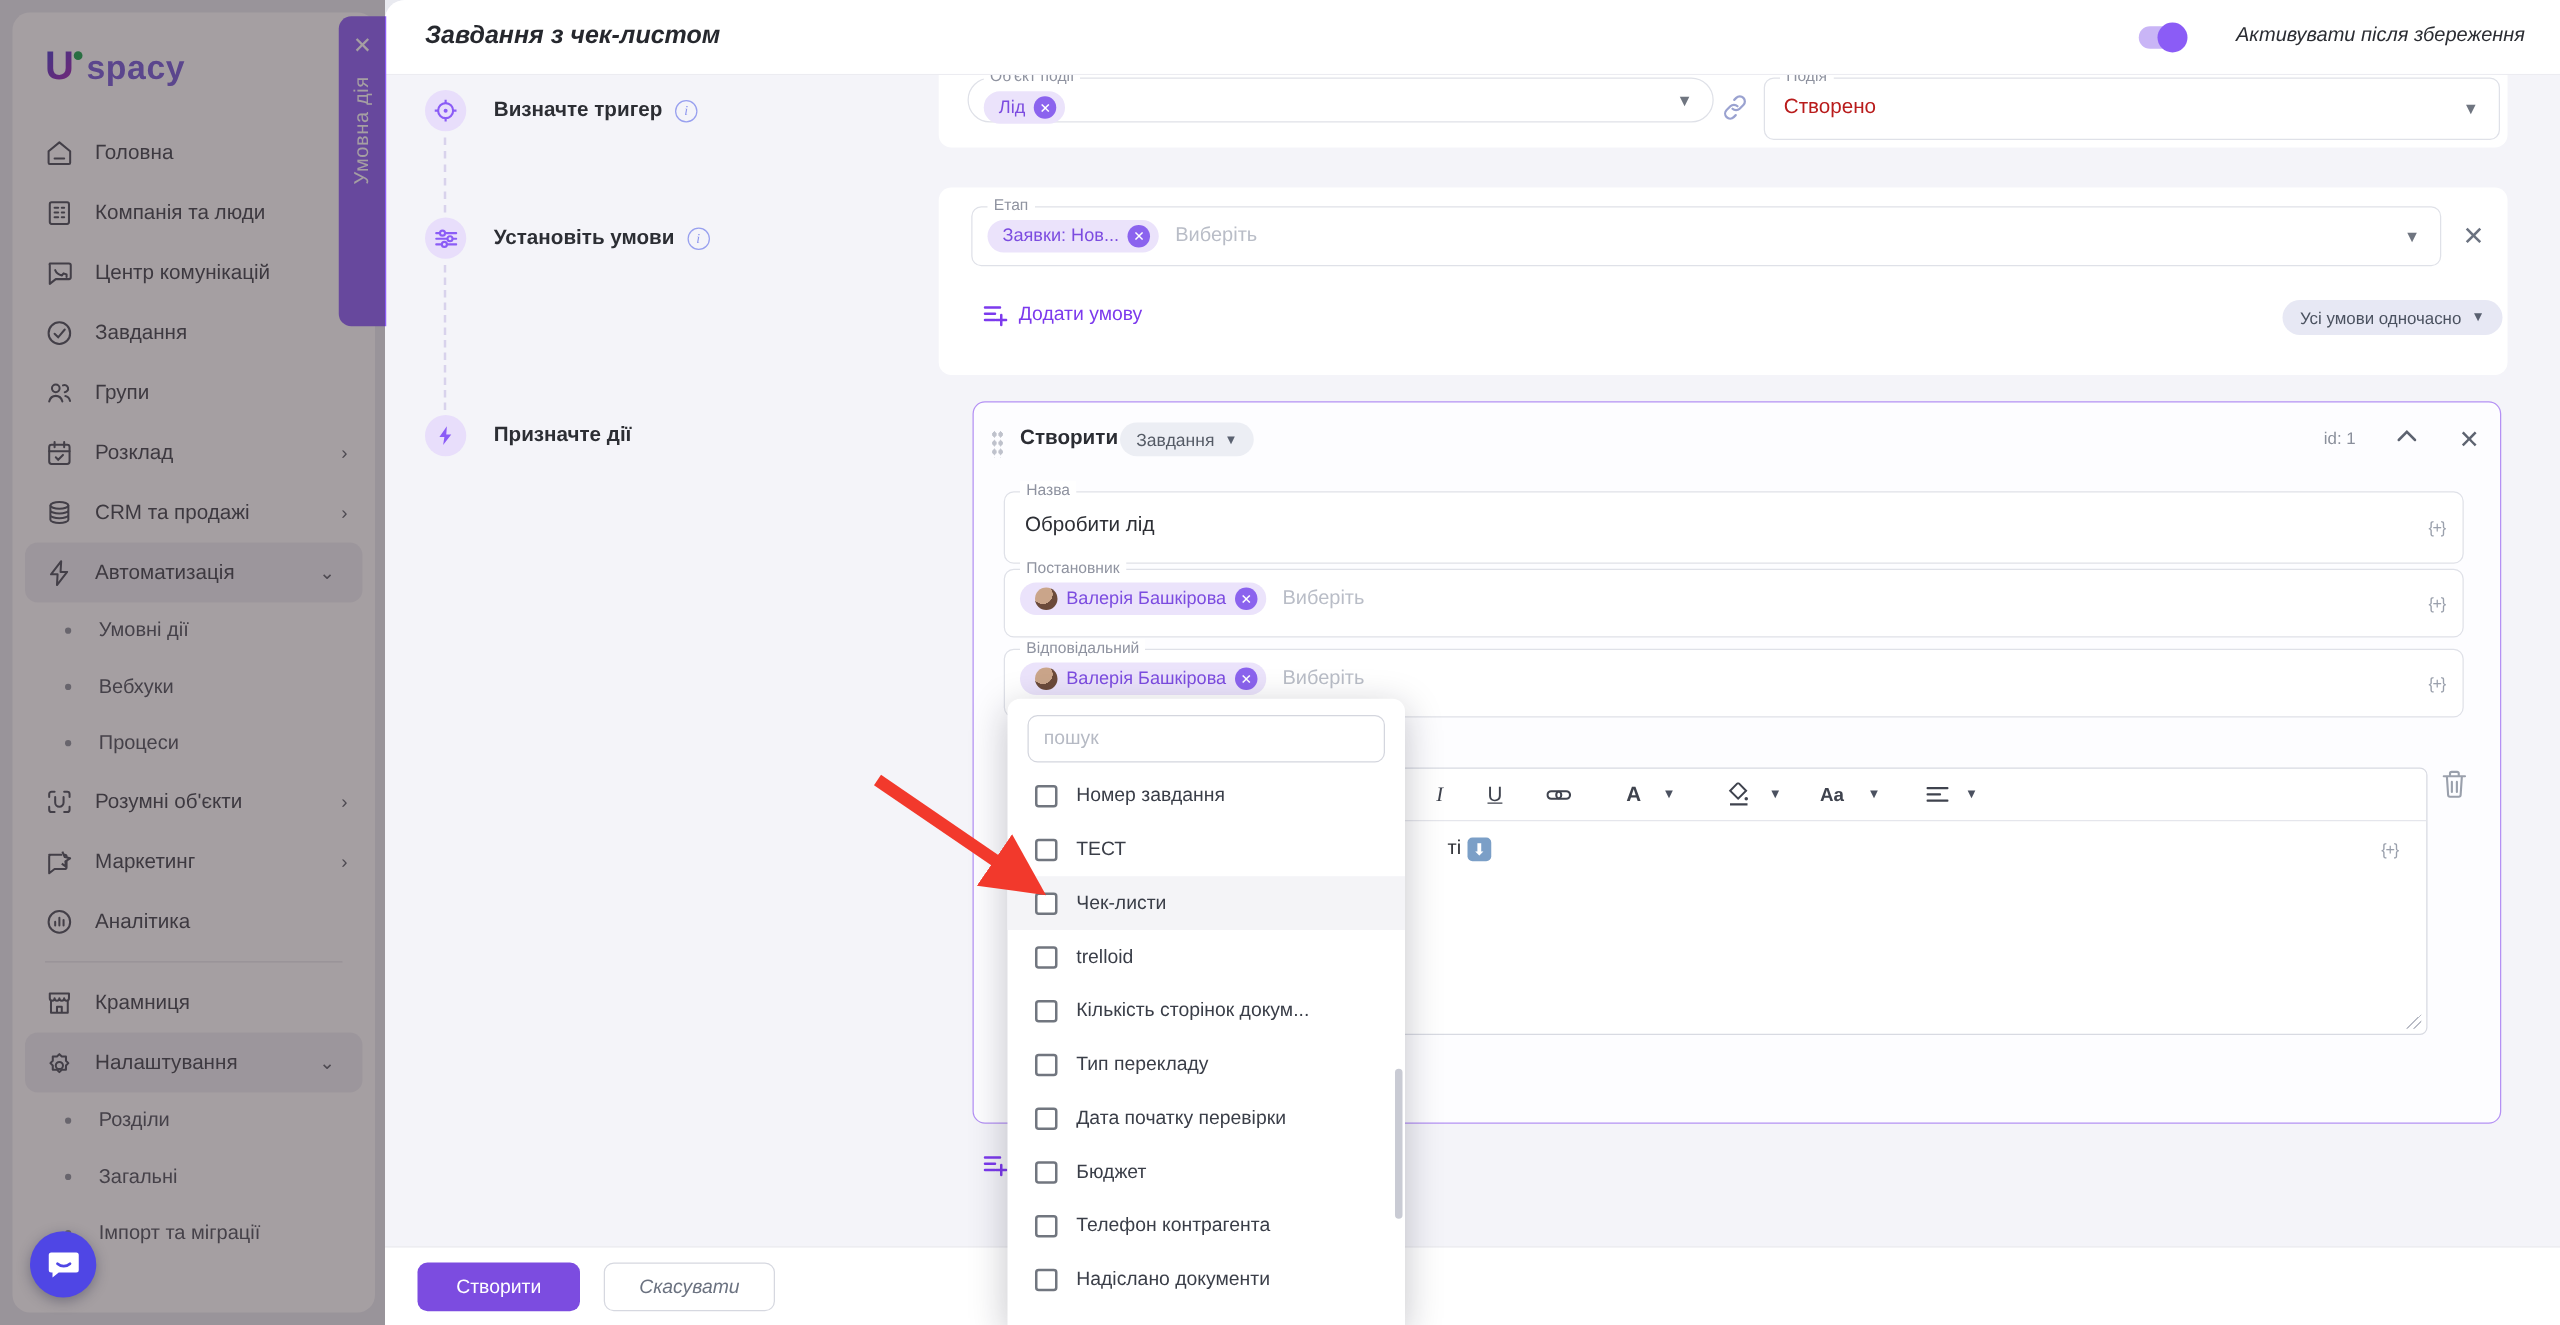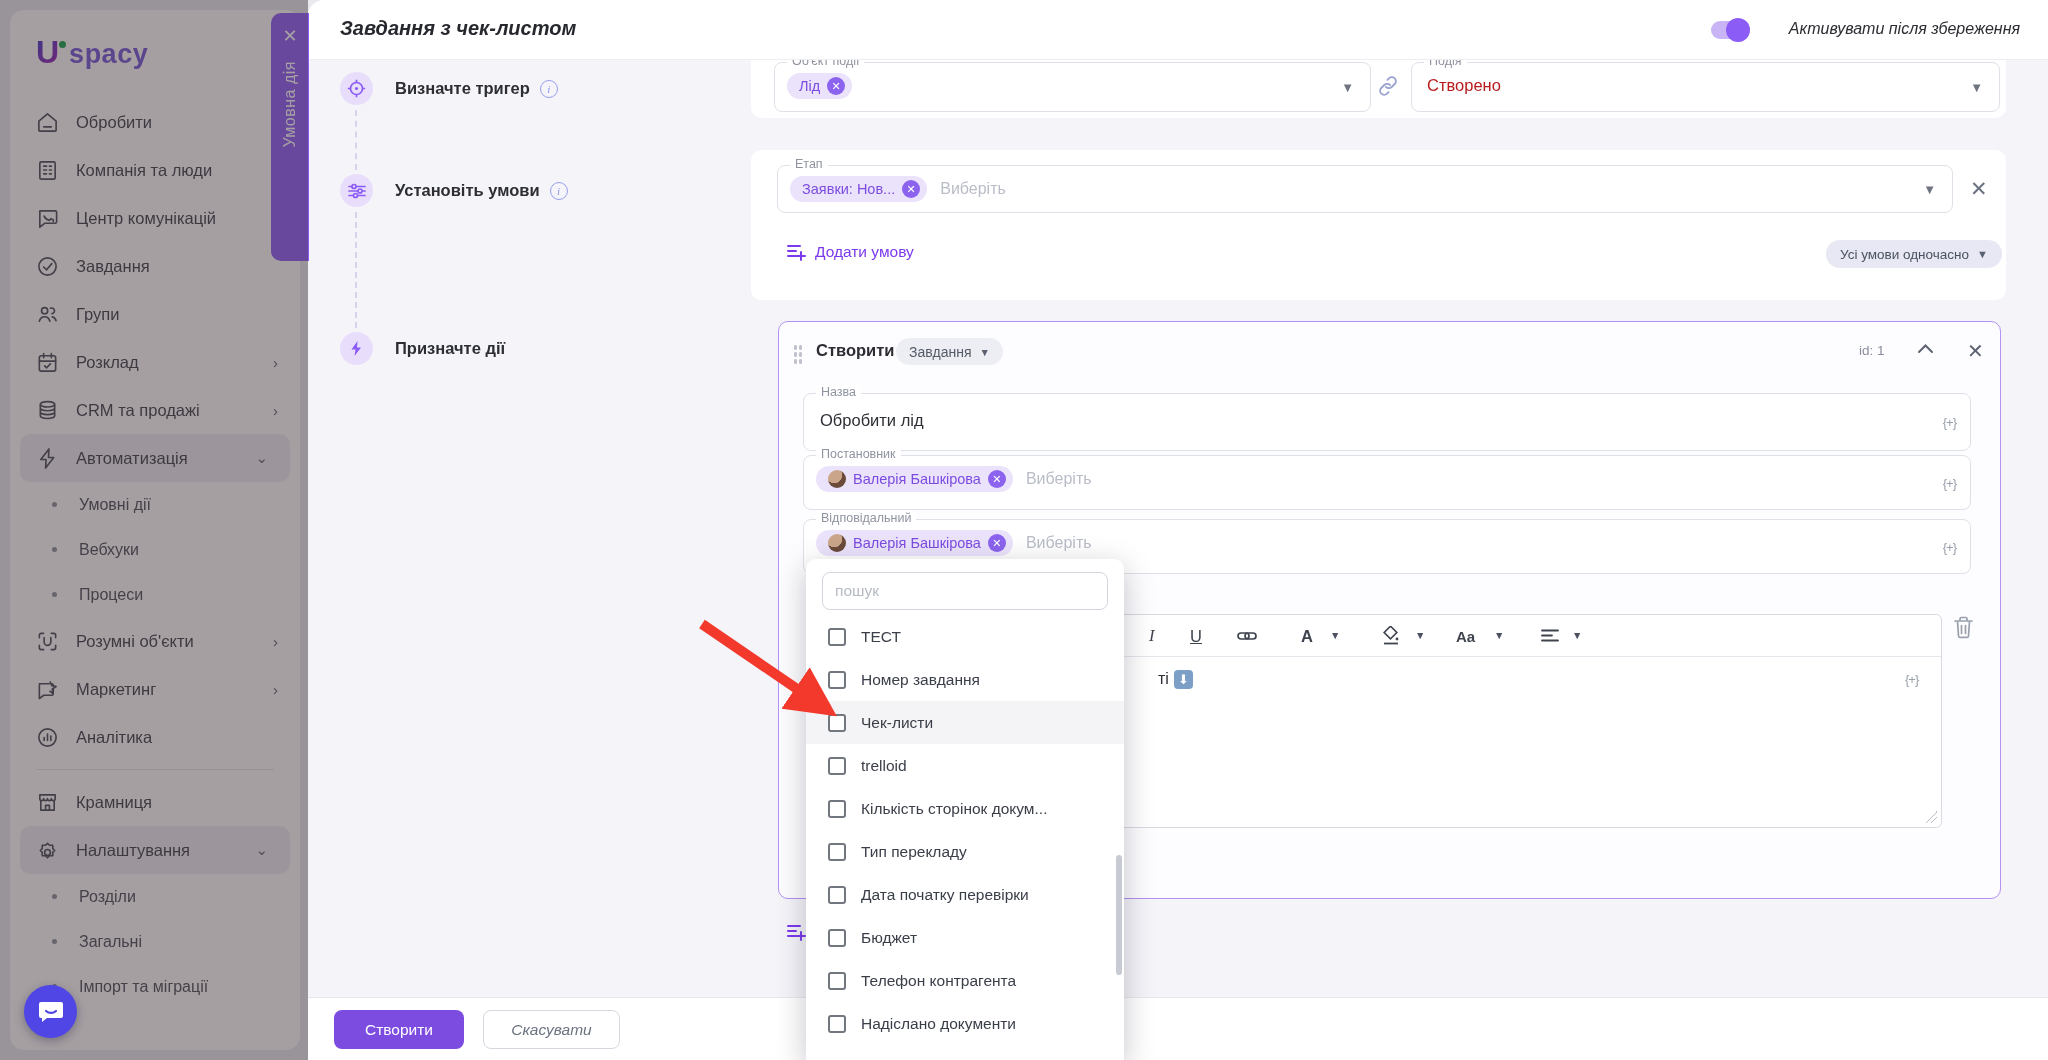--- a/index.html
+++ b/index.html
@@ -76,21 +76,21 @@
           border-radius:15px; font-size:14.5px; padding:4px 7px 4px 12px; }
   .chip .rm { width:18px; height:18px; border-radius:50%; background:#8b63ee; color:#fff; font-size:11px;
           display:flex; align-items:center; justify-content:center; margin-left:7px; cursor:pointer; }
   .chip .avatar { width:18px; height:18px; border-radius:50%; margin-right:7px;
           background:radial-gradient(circle at 35% 30%,#caa58a 0 45%,#6b4a3a 46% 100%); }
   .placeholder { color:#b9bdc7; font-size:16px; }
   .plusbadge { position:absolute; right:14px; top:50%; transform:translateY(-50%);
                color:#9aa0ac; font-size:13px; letter-spacing:-1px; }
 
   .trigger-card { left:443px; top:-34px; width:1255px; height:92px; }
-  .f-object { left:466px; top:2px; width:597px; height:50px; }
+  .f-object { left:466px; top:2px; width:597px; height:36px;border-radius:18px; }
   .f-event  { left:1103px; top:2px; width:589px; height:50px; }
   .f-event .fval { position:absolute; left:15px; top:13px; font-size:16.5px; color:#b91c1c; }
   .link-ico { position:absolute; left:1068px; top:14px; }
 
   .cond-card { left:443px; top:90px; width:1255px; height:150px; }
   .f-stage { left:469px; top:105px; width:1176px; height:48px; }
   .cond-x { position:absolute; left:1662px; top:117px; color:#6b7280; font-size:21px; cursor:pointer; }
   .add-link { position:absolute; display:flex; align-items:center; color:#7c3aed; font-size:15.5px;
               font-weight:500; cursor:pointer; }
   .add-cond { left:478px; top:182px; }
@@ -165,21 +165,21 @@
     <span class="logo-name">spacy</span>
   </div>
   <nav class="nav">
       <div class="nav-row">
         <span class="nico">
           <svg class="icn" width="23" height="23" viewBox="0 0 24 24" fill="none" stroke="#474b55" stroke-width="1.7" stroke-linejoin="round">
             <path d="M3 10.5 12 3l9 7.5V20a1 1 0 0 1-1 1H4a1 1 0 0 1-1-1z"></path>
             <path d="M8 16.5h8" stroke-linecap="round"></path>
           </svg>
         </span>
-        <span>Обробити</span>
+        <span>Головна</span>
       </div>
       <div class="nav-row">
         <span class="nico">
           <svg class="icn" width="23" height="23" viewBox="0 0 24 24" fill="none" stroke="#474b55" stroke-width="1.7">
             <rect x="4" y="3" width="16" height="18" rx="1.5"></rect>
             <path d="M8 7.5h3M8 11.5h3M8 15.5h3M14 7.5h2M14 11.5h2M14 15.5h2" stroke-linecap="round"></path>
           </svg>
         </span>
         <span>Компанія та люди</span>
       </div>
@@ -541,25 +541,25 @@
     <button class="btn-primary">Створити</button>
     <button class="btn-secondary">Скасувати</button>
   </footer>
 </section>
 
 <div class="dropdown">
   <input class="dd-search" placeholder="пошук" style="">
   <div class="dd-list">
       <div class="dd-item">
         <span class="dd-cb"></span>
+        <span>Номер завдання</span>
+      </div>
+      <div class="dd-item">
+        <span class="dd-cb"></span>
         <span>ТЕСТ</span>
-      </div>
-      <div class="dd-item">
-        <span class="dd-cb"></span>
-        <span>Номер завдання</span>
       </div>
       <div class="dd-item hl">
         <span class="dd-cb"></span>
         <span>Чек-листи</span>
       </div>
       <div class="dd-item">
         <span class="dd-cb"></span>
         <span>trelloid</span>
       </div>
       <div class="dd-item">

